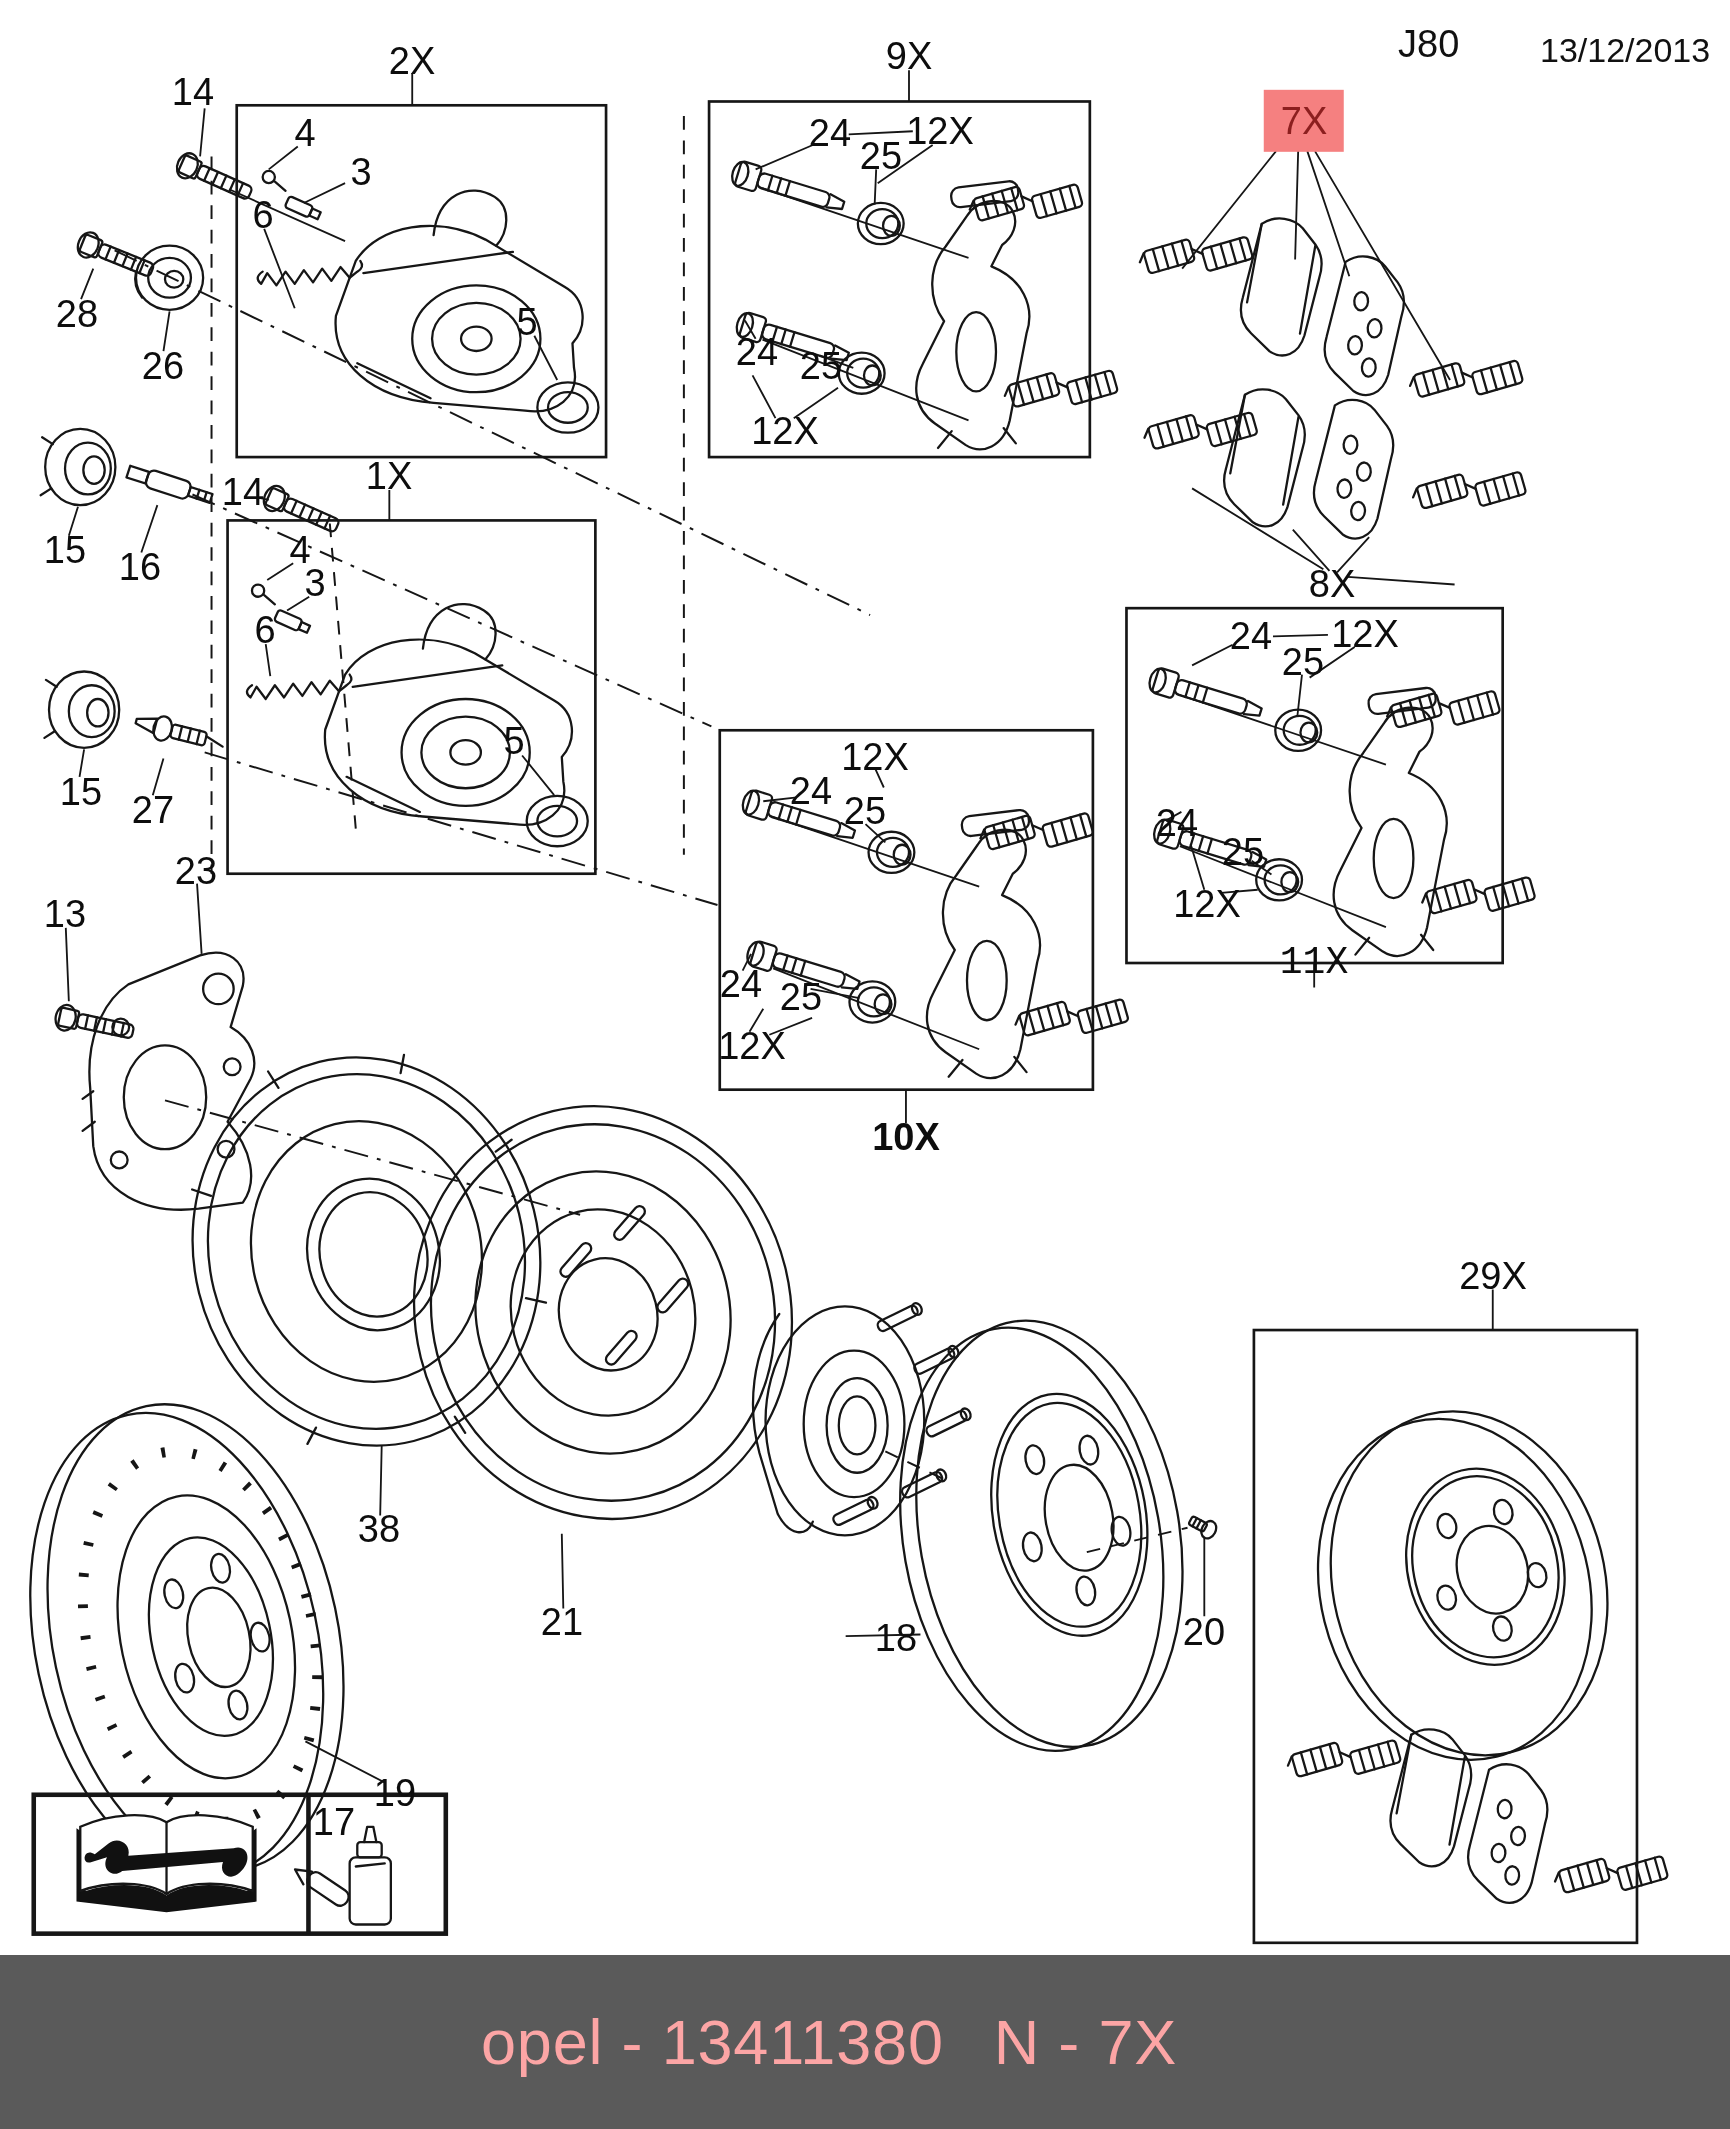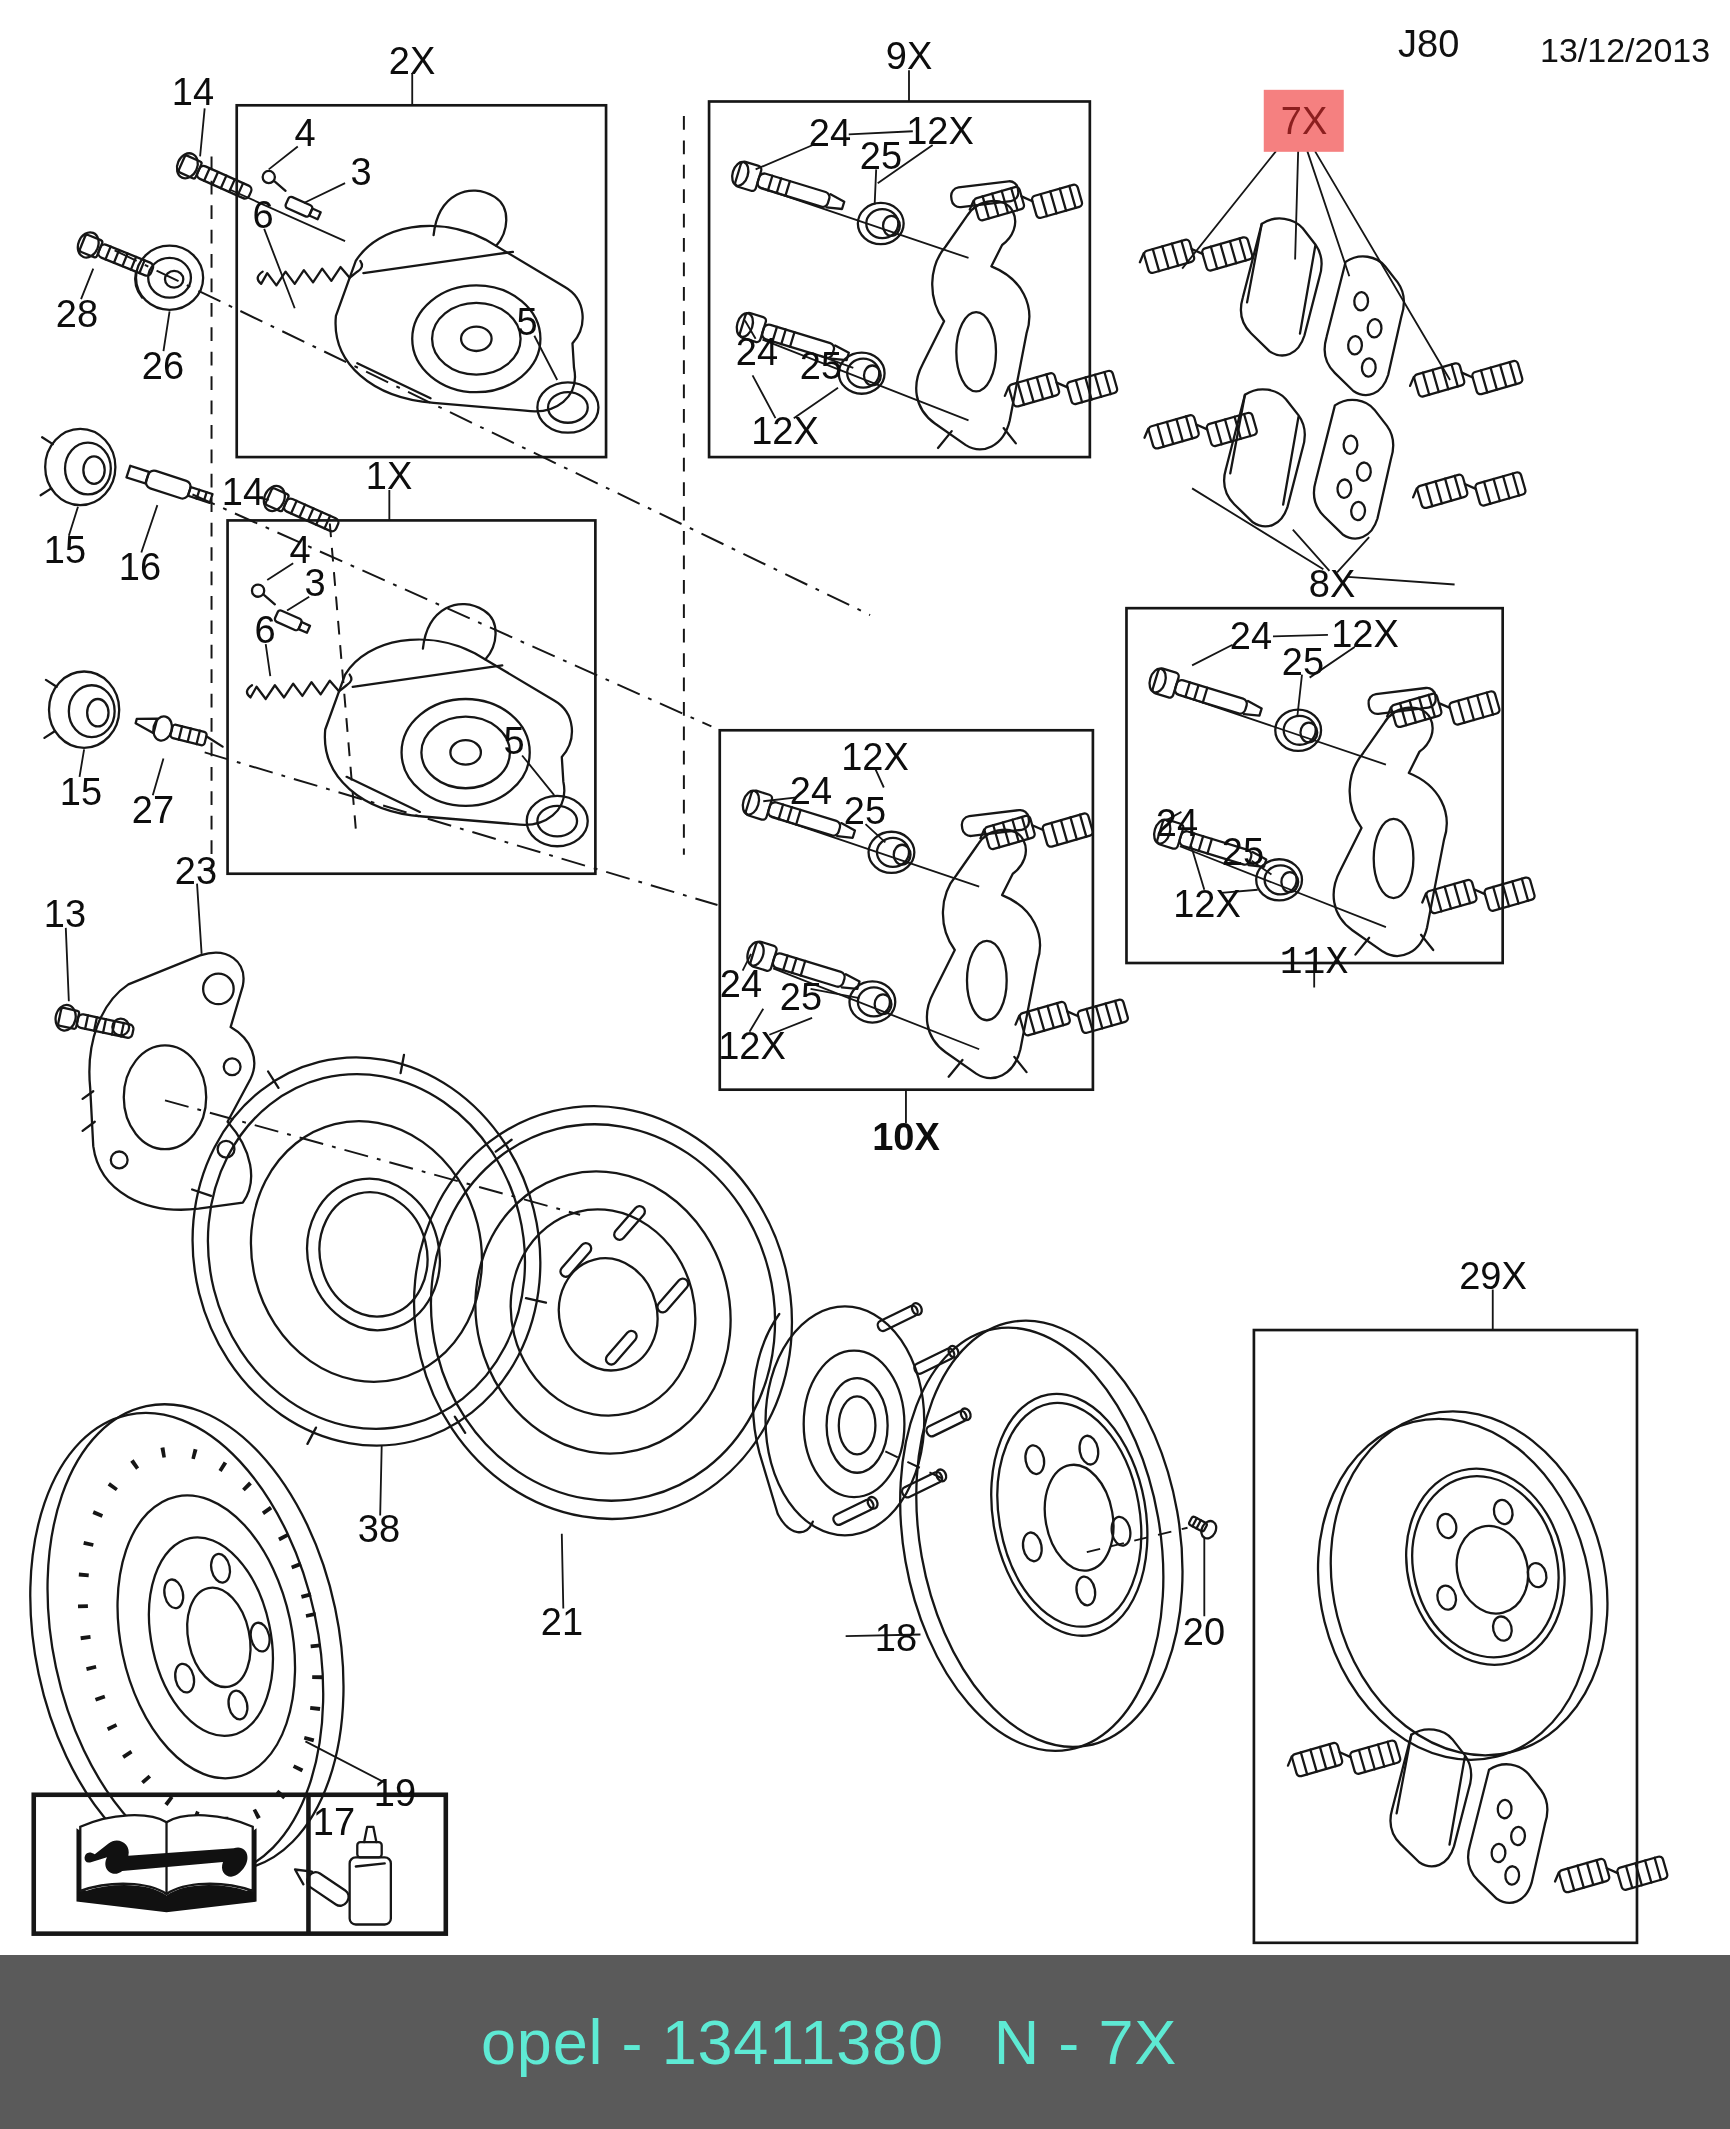--- a/index.html
+++ b/index.html
@@ -17,21 +17,21 @@
   svg.art .dash{stroke:#161616;fill:none;stroke-width:2.6;stroke-dasharray:18 14;}
   svg.art .dashdot{stroke:#161616;fill:none;stroke-width:2.6;stroke-dasharray:32 12 5 12;}
   svg.art .dots{stroke:#161616;fill:none;stroke-width:13;stroke-dasharray:5 36;}
   svg.art .fillk{fill:#111;stroke:none;}
   #callout-layer{position:absolute;left:0;top:0;width:1731px;height:2129px;}
   .callout{position:absolute;transform:translate(-50%,-50%);font-size:38px;line-height:1;
            color:#0d0d0d;white-space:nowrap;}
   .callout.hl{background:var(--hl-bg,#f58080);color:var(--hl-fg,#8c1f1f);padding:12.2px 17px;}
   .footer{position:absolute;left:0;top:1955px;width:1731px;height:174px;background:var(--bar-bg,#5a5a5a);
           display:flex;align-items:center;}
-  .footer .ftx{color:#5eead4;font-size:63px;letter-spacing:0.8px;}
+  .footer .ftx{color:#fca5a5;font-size:63px;letter-spacing:0.8px;}
   .footer .left{margin-left:481px;}
   .footer .right{margin-left:50px;}
 </style>
 </head>
 <body>
 
 <div class="page">
 
   <div class="hdr">
     <span class="code">J80</span>

